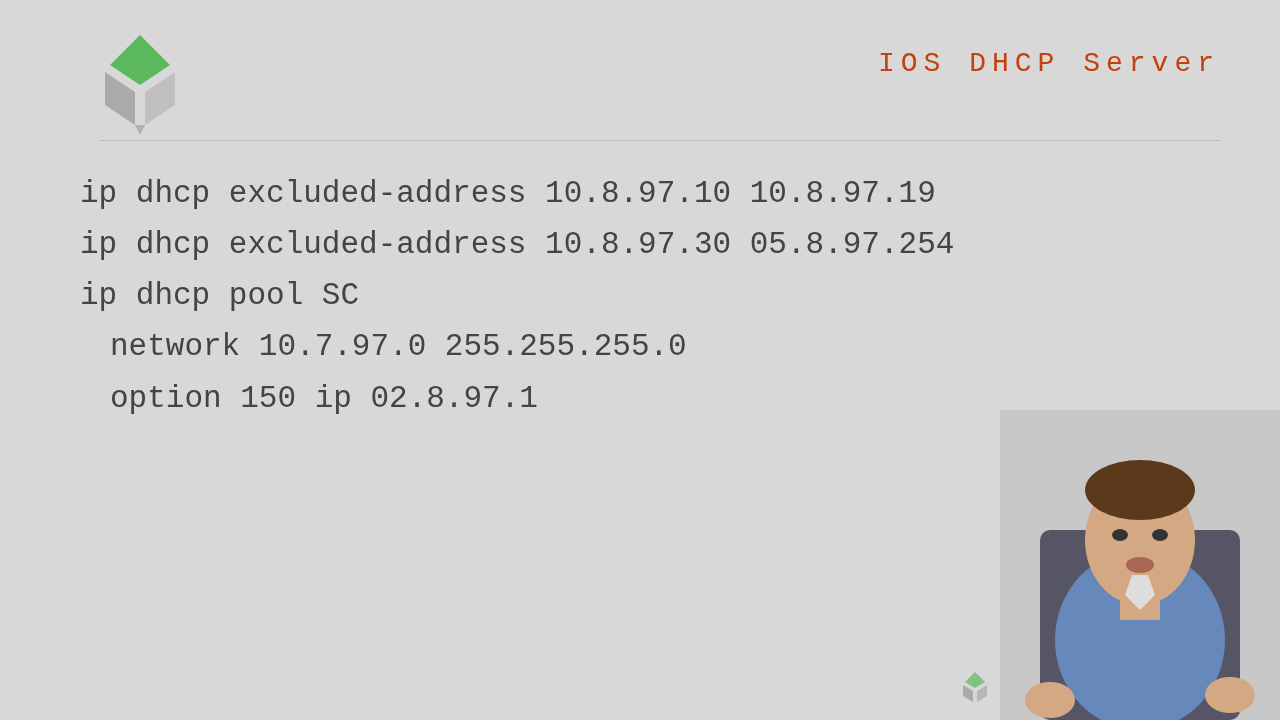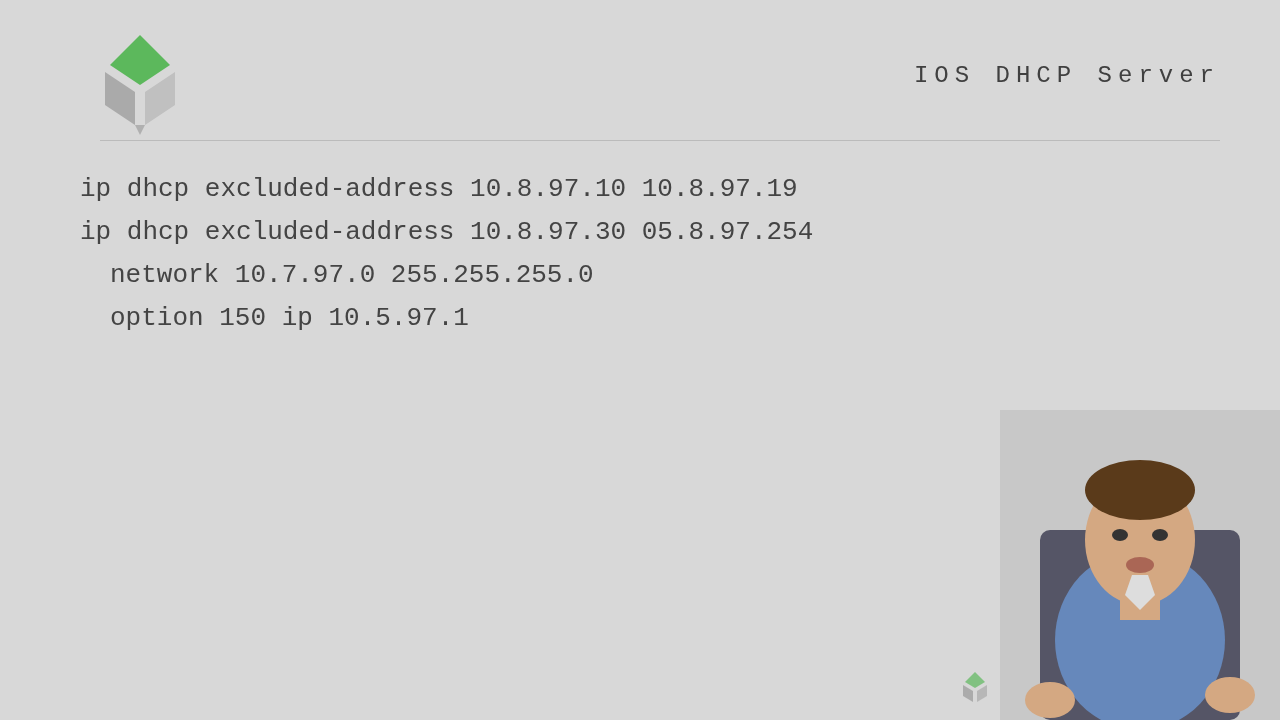--- a/index.html
+++ b/index.html
@@ -23,46 +23,46 @@
     }
 
     .logo-svg {
       width: 100%;
       height: 100%;
     }
 
     
     .title {
       position: absolute;
-      top: 62px;
+      top: 48px;
       right: 60px;
       font-family: 'Courier New', Courier, monospace;
-      font-size: 24px;
+      font-size: 28px;
       letter-spacing: 6px;
-      color: #404040;
+      color: #c2410c;
       font-weight: normal;
     }
 
     
     .divider {
       position: absolute;
       top: 140px;
       left: 100px;
       right: 60px;
       height: 1px;
       background-color: #bbbbbb;
     }
 
     
     .code-block {
       position: absolute;
       top: 168px;
       left: 80px;
       font-family: 'Courier New', Courier, monospace;
-      font-size: 26px;
+      font-size: 31px;
       color: #444444;
       line-height: 1.65;
     }
 
     .code-line {
       display: block;
       white-space: nowrap;
     }
 
     .code-indented {
@@ -108,22 +108,23 @@
   </svg>
 </div>
 
 <div class="divider"></div>
 
 <div class="title">IOS DHCP Server</div>
 
 <div class="code-block">
   <span class="code-line">ip dhcp excluded-address 10.8.97.10 10.8.97.19</span>
   <span class="code-line">ip dhcp excluded-address 10.8.97.30 05.8.97.254</span>
+  <span class="code-line">ip dhcp pool SC</span>
   <span class="code-indented"> network 10.7.97.0 255.255.255.0</span>
-  <span class="code-indented"> option 150 ip 10.5.97.1</span>
+  <span class="code-indented"> option 150 ip 02.8.97.1</span>
 </div>
 
 <div class="person-container">
   <svg width="280" height="310" viewBox="0 0 280 310" xmlns="http://www.w3.org/2000/svg">
 
     <rect width="280" height="310" fill="#c8c8c8"></rect>
 
     <rect x="40" y="120" width="200" height="190" fill="#555566" rx="10"></rect>
 
     <ellipse cx="140" cy="230" rx="85" ry="90" fill="#6688bb"></ellipse>

